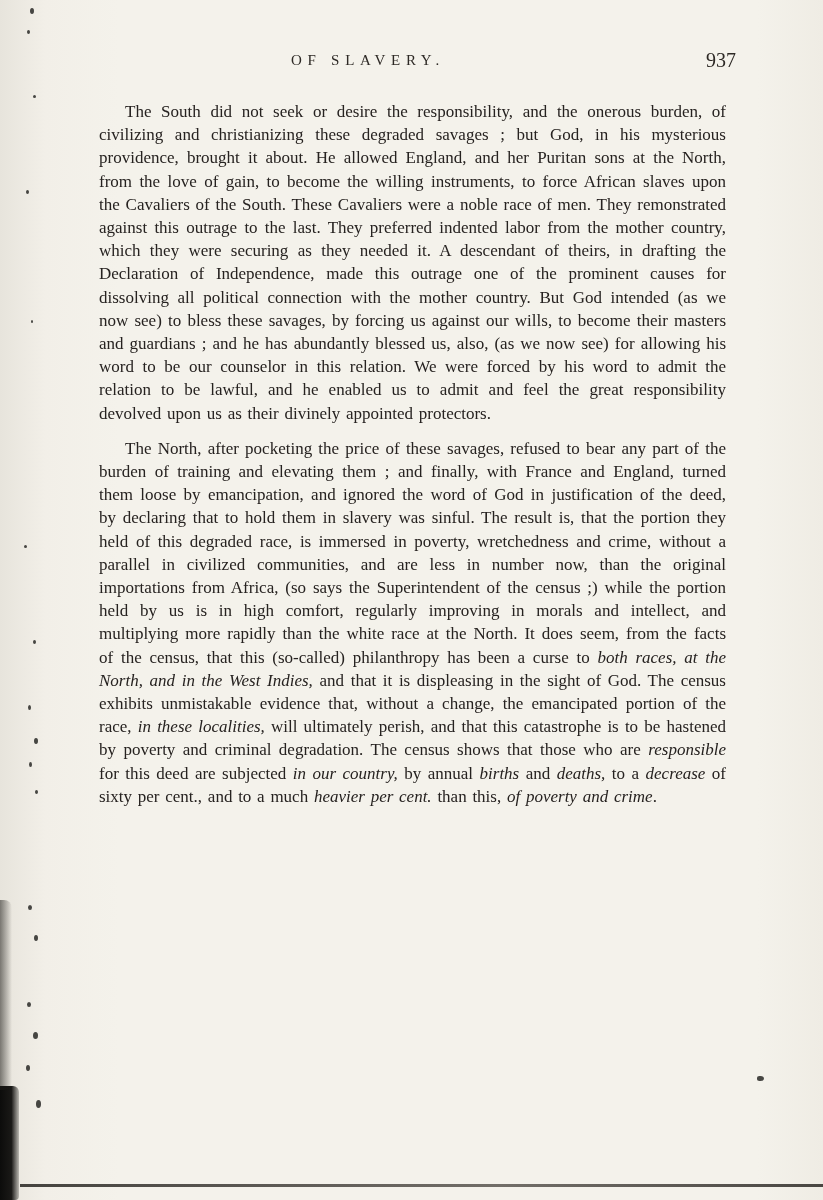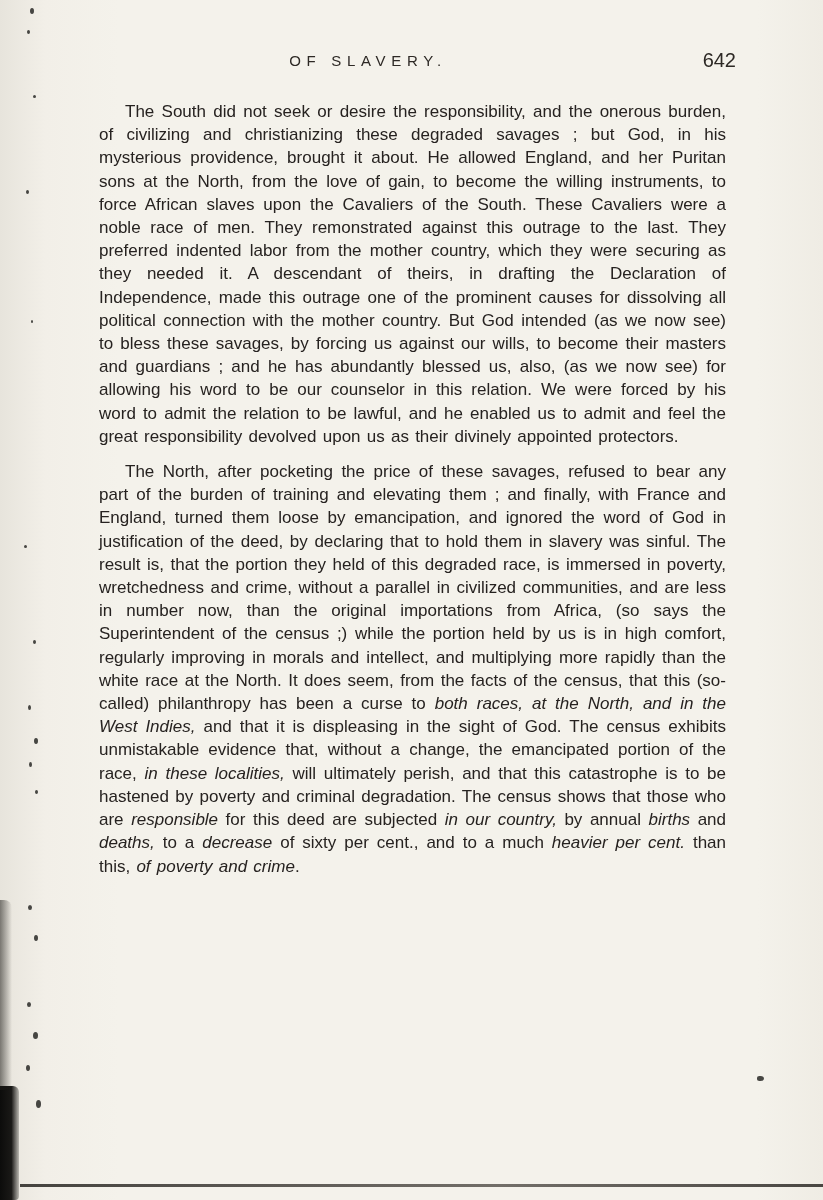--- a/index.html
+++ b/index.html
@@ -8,21 +8,21 @@
     background: #e8e6e0;
   }
   .scan {
     position: relative;
     width: 823px;
     height: 1200px;
     overflow: hidden;
     background:
       linear-gradient(90deg, #e7e4dc 0px, #f2efe8 45px, #f4f2eb 120px, #f4f2eb 92%, #efece4 100%),
       #f4f2eb;
-    font-family: Liberation Sans, sans-serif;
+    font-family: Liberation Serif, serif;
     color: #262220;
   }
   .header-row {
     position: absolute;
     top: 52px;
     left: 88px;
     width: 650px;
     height: 26px;
   }
   .running-head {
@@ -93,21 +93,21 @@
     border-radius: 0 8px 8px 0;
   }
 </style>
 </head>
 <body>
 
 <div class="scan">
 
   <div class="header-row">
     <span class="running-head">OF SLAVERY.</span>
-    <span class="page-num">642</span>
+    <span class="page-num">937</span>
   </div>
 
   <div class="body-text">
       <p class="para"><span>The South did not seek or desire the responsibility, and the onerous burden, of civilizing and christianizing these degraded savages ; but God, in his mysterious providence, brought it about. He allowed England, and her Puritan sons at the North, from the love of gain, to become the willing instruments, to force African slaves upon the Cavaliers of the South.  These Cavaliers were a noble race of men.  They remonstrated against this outrage to the last.  They preferred indented labor from the mother country, which they were securing as they needed it.  A descendant of theirs, in drafting the Declaration of Independence, made this outrage one of the prominent causes for dissolving all political connection with the mother country.  But God intended (as we now see) to bless these savages, by forcing us against our wills, to become their masters and guardians ; and he has abundantly blessed us, also, (as we now see) for allowing his word to be our counselor in this relation.  We were forced by his word to admit the relation to be lawful, and he enabled us to admit and feel the great responsibility devolved upon us as their divinely appointed protectors.</span></p>
       <p class="para"><span>The North, after pocketing the price of these savages, refused to bear any part of the burden of training and elevating them ; and finally, with France and England, turned them loose by emancipation, and ignored the word of God in justification of the deed, by declaring that to hold them in slavery was sinful.  The result is, that the portion they held of this degraded race, is immersed in poverty, wretchedness and crime, without a parallel in civilized communities, and are less in number now, than the original importations from Africa, (so says the Superintendent of the census ;) while the portion held by us is in high comfort, regularly improving in morals and intellect, and multiplying more rapidly than the white race at the North.  It does seem, from the facts of the census, that this (so-called) philanthropy has been a curse to </span><em>both races, at the North, and in the West Indies,</em><span> and that it is displeasing in the sight of God.  The census exhibits unmistakable evidence that, without a change, the emancipated portion of the race, </span><em>in these localities,</em><span> will ultimately perish, and that this catastrophe is to be hastened by poverty and criminal degradation.  The census shows that those who are </span><em>responsible</em><span> for this deed are subjected </span><em>in our country,</em><span> by annual </span><em>births</em><span> and </span><em>deaths,</em><span> to a </span><em>decrease</em><span> of sixty per cent., and to a much </span><em>heavier per cent.</em><span> than this, </span><em>of poverty and crime</em><span>.</span></p>
     </div>
 
   <div class="corner-blob"></div>
   <div class="bottom-line"></div>
   <div class="mid-blob"></div>

